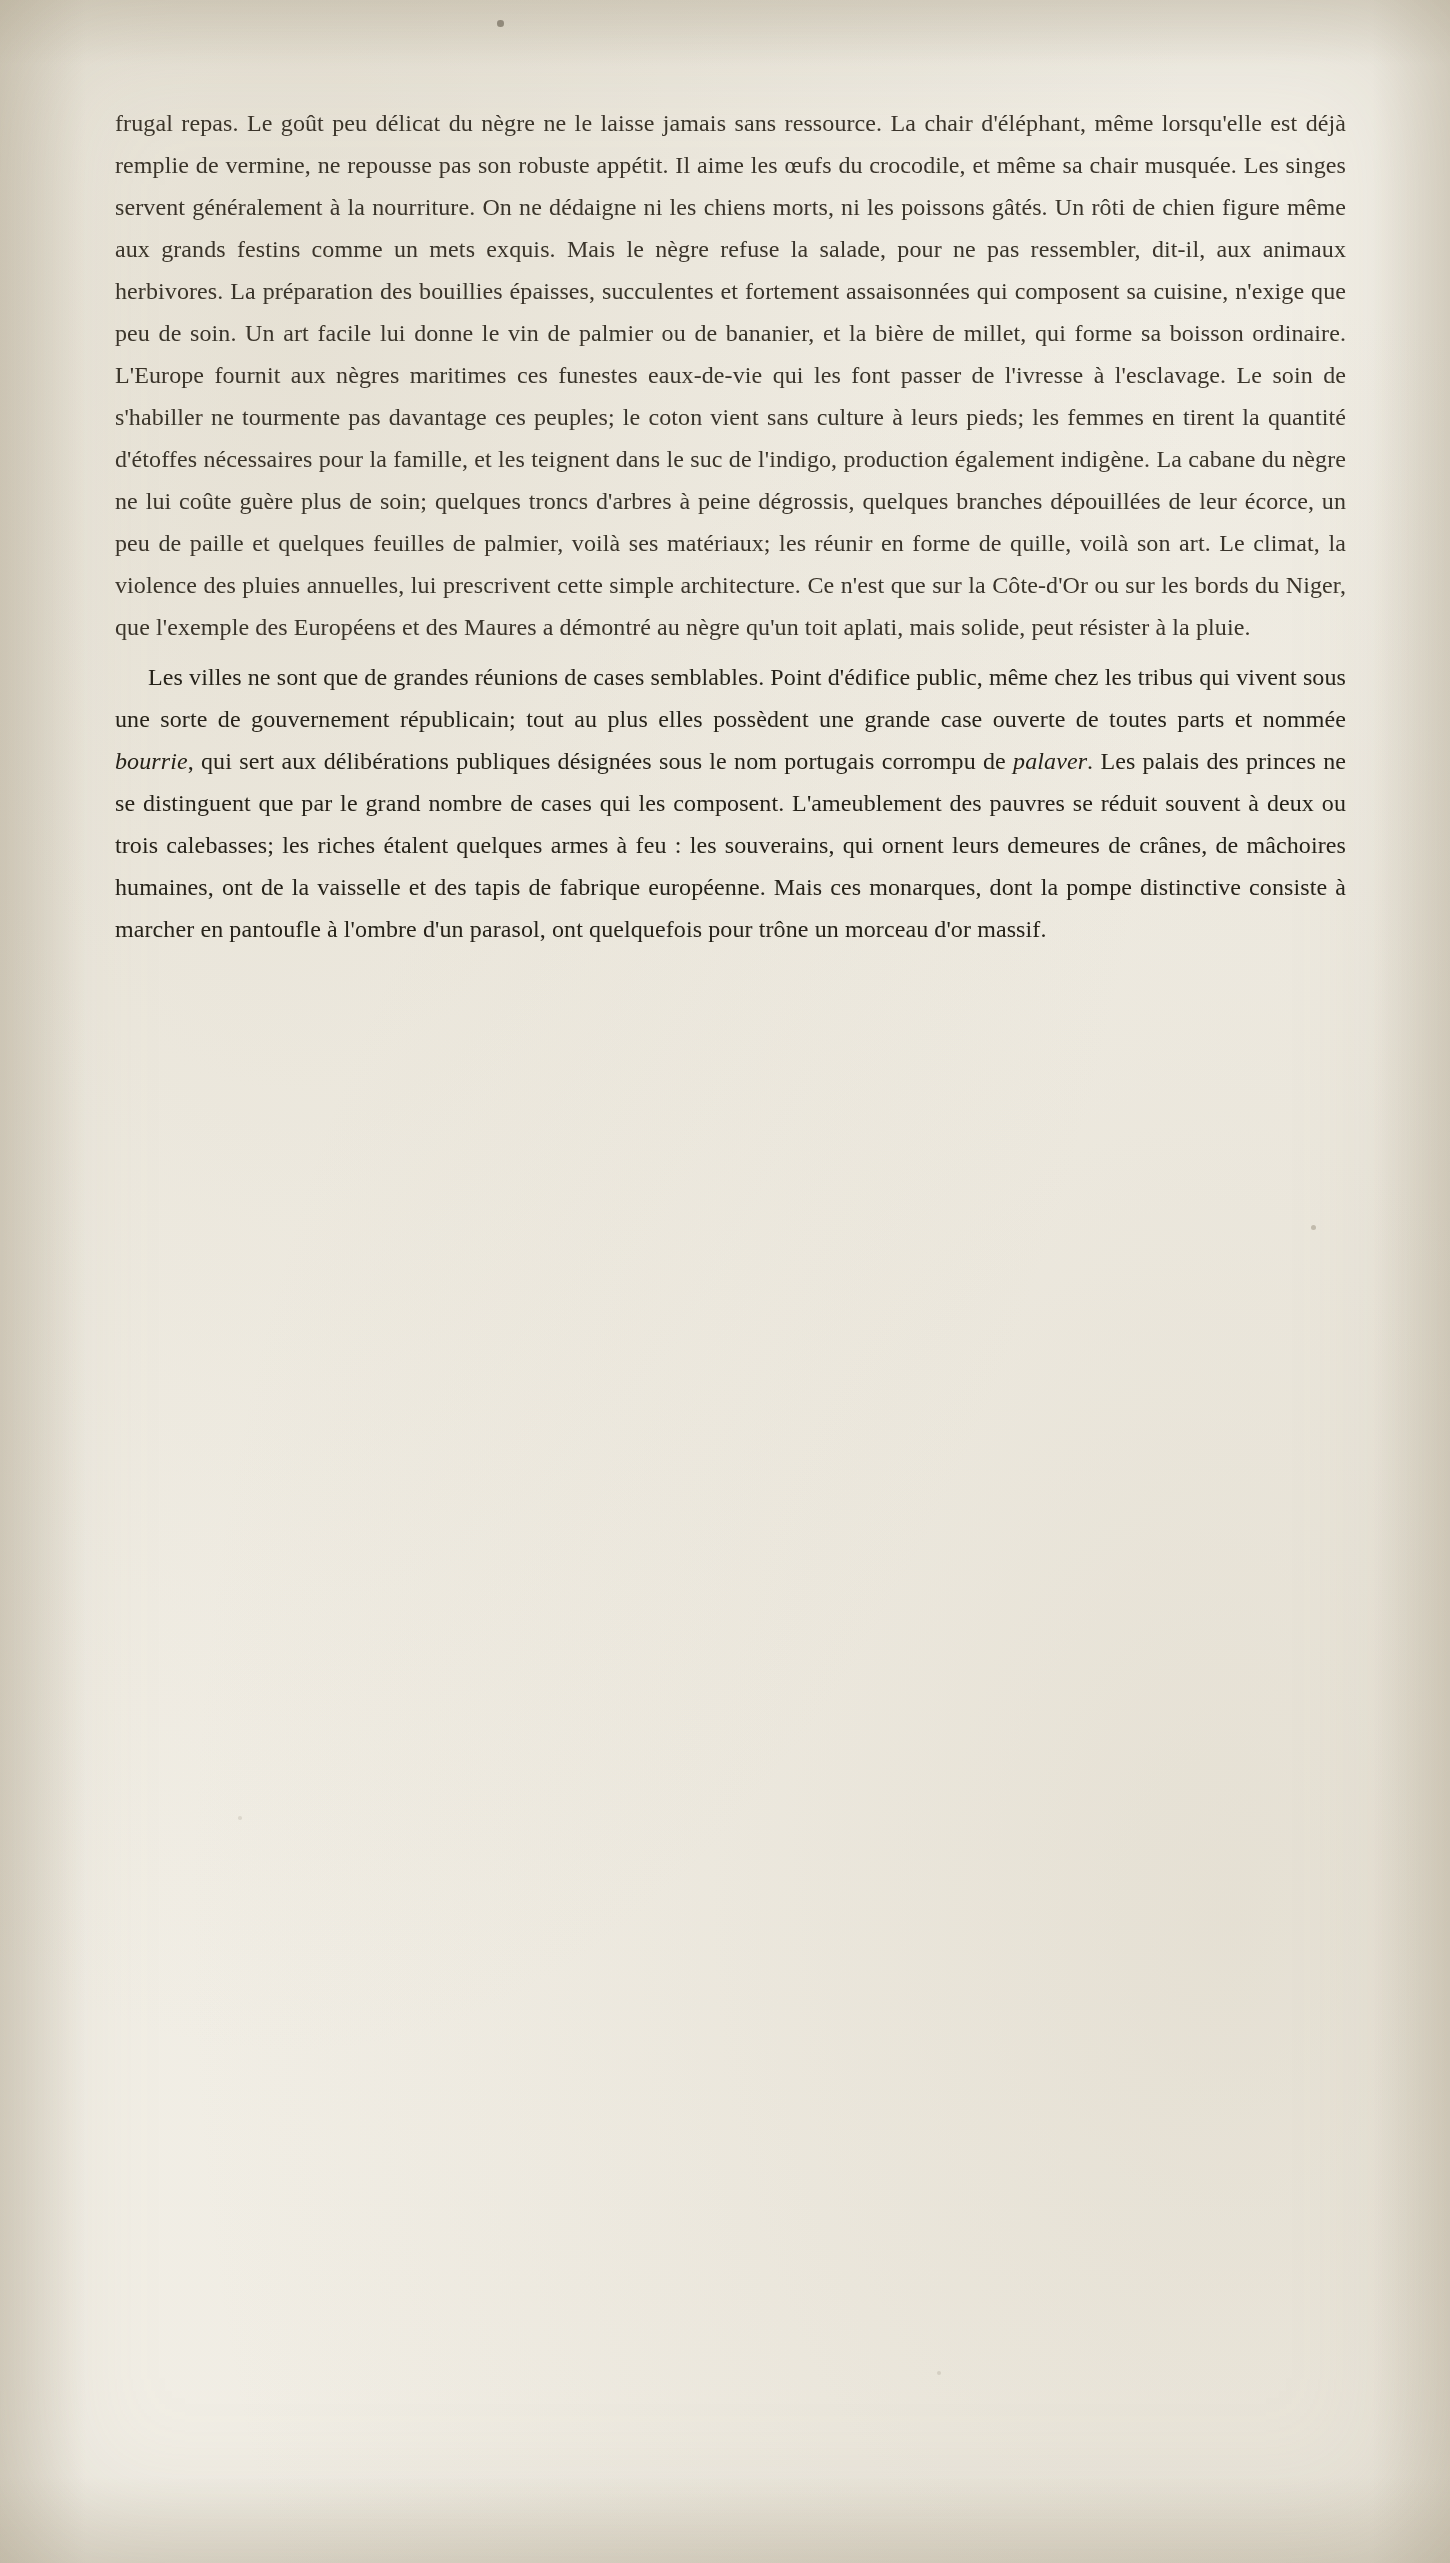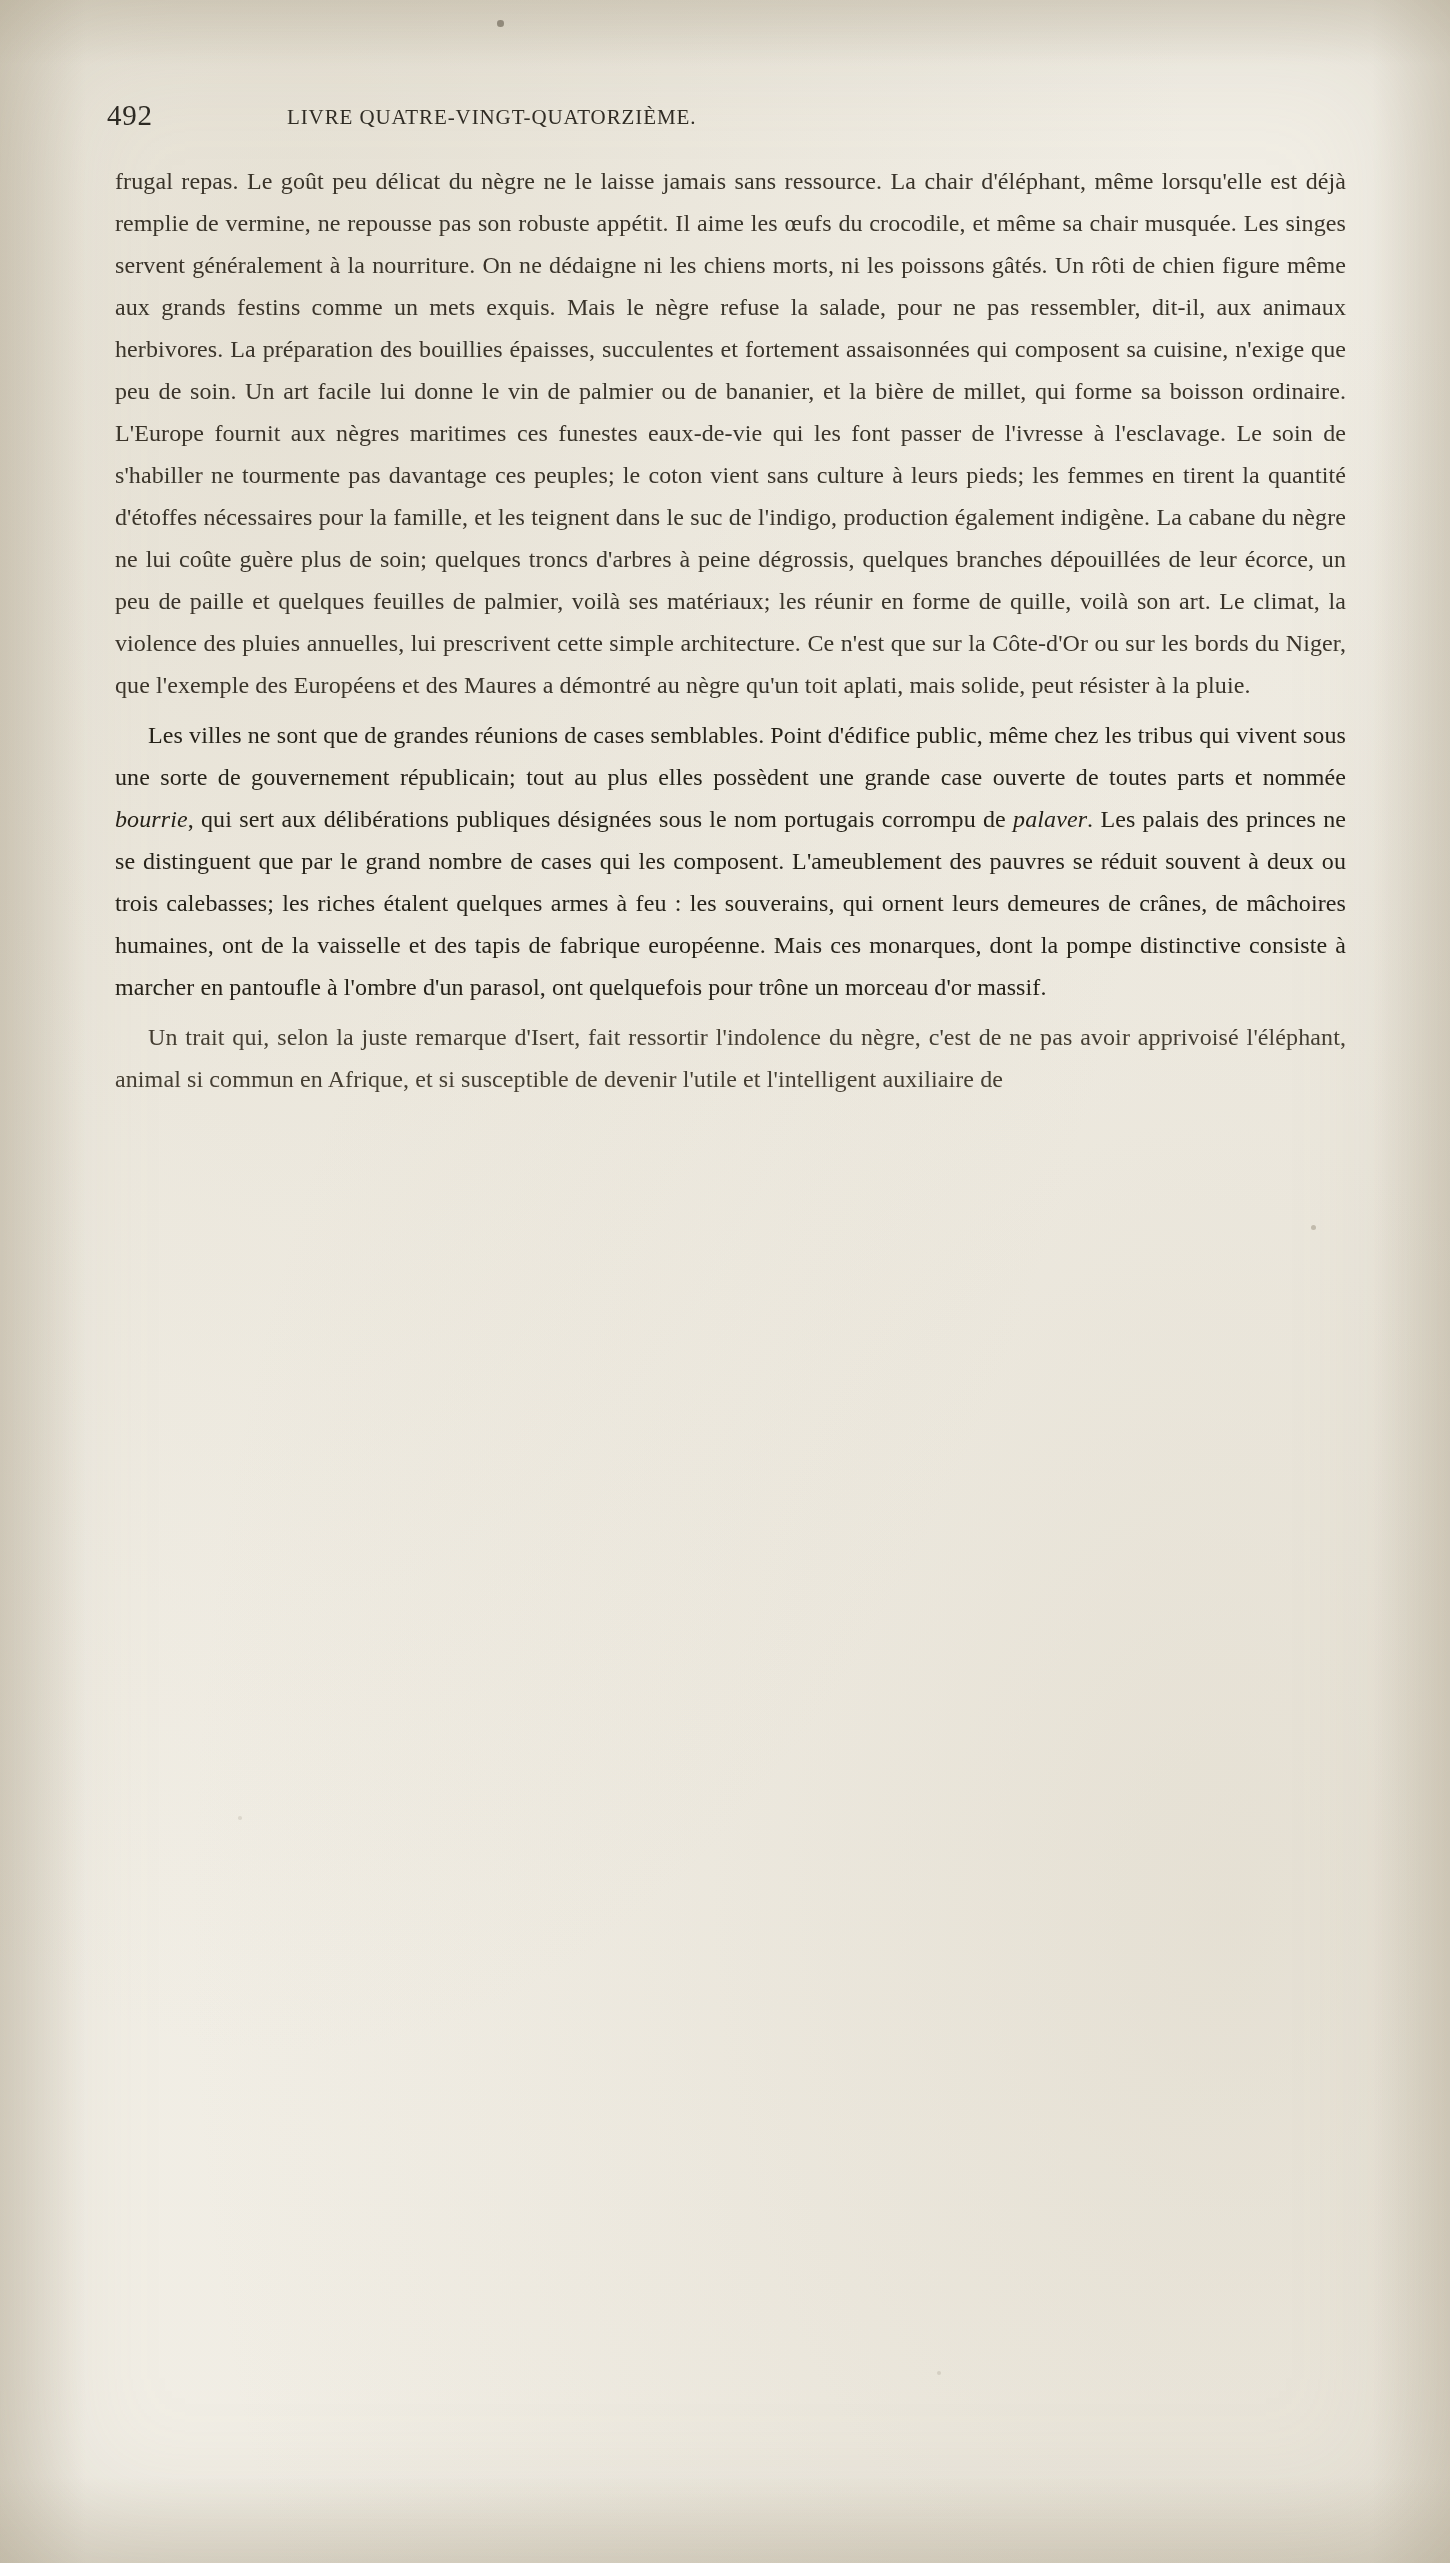--- a/index.html
+++ b/index.html
@@ -130,31 +130,26 @@
   <div class="edge-shade-top"></div>
   <div class="edge-shade-bottom"></div>
 
   <div class="top-mark"></div>
   <div class="speck" style="left:1311px;top:1225px;width:5px;height:5px;"></div>
   <div class="speck" style="left:937px;top:2371px;width:4.3px;height:4.3px;opacity:.5;"></div>
   <div class="speck" style="left:238px;top:1816px;width:3.6px;height:3.6px;opacity:.45;"></div>
 
   <div class="content">
 
-    <div class="header-row">
-      <div class="folio">492</div>
-      <div class="running-head">LIVRE QUATRE-VINGT-QUATORZIÈME.</div>
-    </div>
 
     <div class="body-text">
 
       <p class="ink-fade-1">frugal repas. Le goût peu délicat du nègre ne le laisse jamais sans ressource. La chair d'éléphant, même lorsqu'elle est déjà remplie de vermine, ne repousse pas son robuste appétit. Il aime les œufs du crocodile, et même sa chair musquée. Les singes servent généralement à la nourriture. On ne dédaigne ni les chiens morts, ni les poissons gâtés. Un rôti de chien figure même aux grands festins comme un mets exquis. Mais le nègre refuse la salade, pour ne pas ressembler, dit-il, aux animaux herbivores. La préparation des bouillies épaisses, succulentes et fortement assaisonnées qui composent sa cuisine, n'exige que peu de soin. Un art facile lui donne le vin de palmier ou de bananier, et la bière de millet, qui forme sa boisson ordinaire. L'Europe fournit aux nègres maritimes ces funestes eaux-de-vie qui les font passer de l'ivresse à l'esclavage. Le soin de s'habiller ne tourmente pas davantage ces peuples; le coton vient sans culture à leurs pieds; les femmes en tirent la quantité d'étoffes nécessaires pour la famille, et les teignent dans le suc de l'indigo, production également indigène. La cabane du nègre ne lui coûte guère plus de soin; quelques troncs d'arbres à peine dégrossis, quelques branches dépouillées de leur écorce, un peu de paille et quelques feuilles de palmier, voilà ses matériaux; les réunir en forme de quille, voilà son art. Le climat, la violence des pluies annuelles, lui prescrivent cette simple architecture. Ce n'est que sur la Côte-d'Or ou sur les bords du Niger, que l'exemple des Européens et des Maures a démontré au nègre qu'un toit aplati, mais solide, peut résister à la pluie.</p>
 
       <p class="indent"><span>Les villes ne sont que de grandes réunions de cases semblables. Point d'édifice public, même chez les tribus qui vivent sous une sorte de gouvernement républicain; tout au plus elles possèdent une grande case ouverte de toutes parts et nommée </span><em>bourrie</em><span>, qui sert aux délibérations publiques désignées sous le nom portugais corrompu de </span><em>palaver</em><span>. Les palais des princes ne se distinguent que par le grand nombre de cases qui les composent. L'ameublement des pauvres se réduit souvent à deux ou trois calebasses; les riches étalent quelques armes à feu : les souverains, qui ornent leurs demeures de crânes, de mâchoires humaines, ont de la vaisselle et des tapis de fabrique européenne. Mais ces monarques, dont la pompe distinctive consiste à marcher en pantoufle à l'ombre d'un parasol, ont quelquefois pour trône un morceau d'or massif.</span></p>
 
-      <p class="indent ink-fade-2">Un trait qui, selon la juste remarque d'Isert, fait ressortir l'indolence du nègre, c'est de ne pas avoir apprivoisé l'éléphant, animal si commun en Afrique, et si susceptible de devenir l'utile et l'intelligent auxiliaire de</p>
 
     </div>
   </div>
 
   <div class="vignette"></div>
 </div>
 
 
 </body></html>

